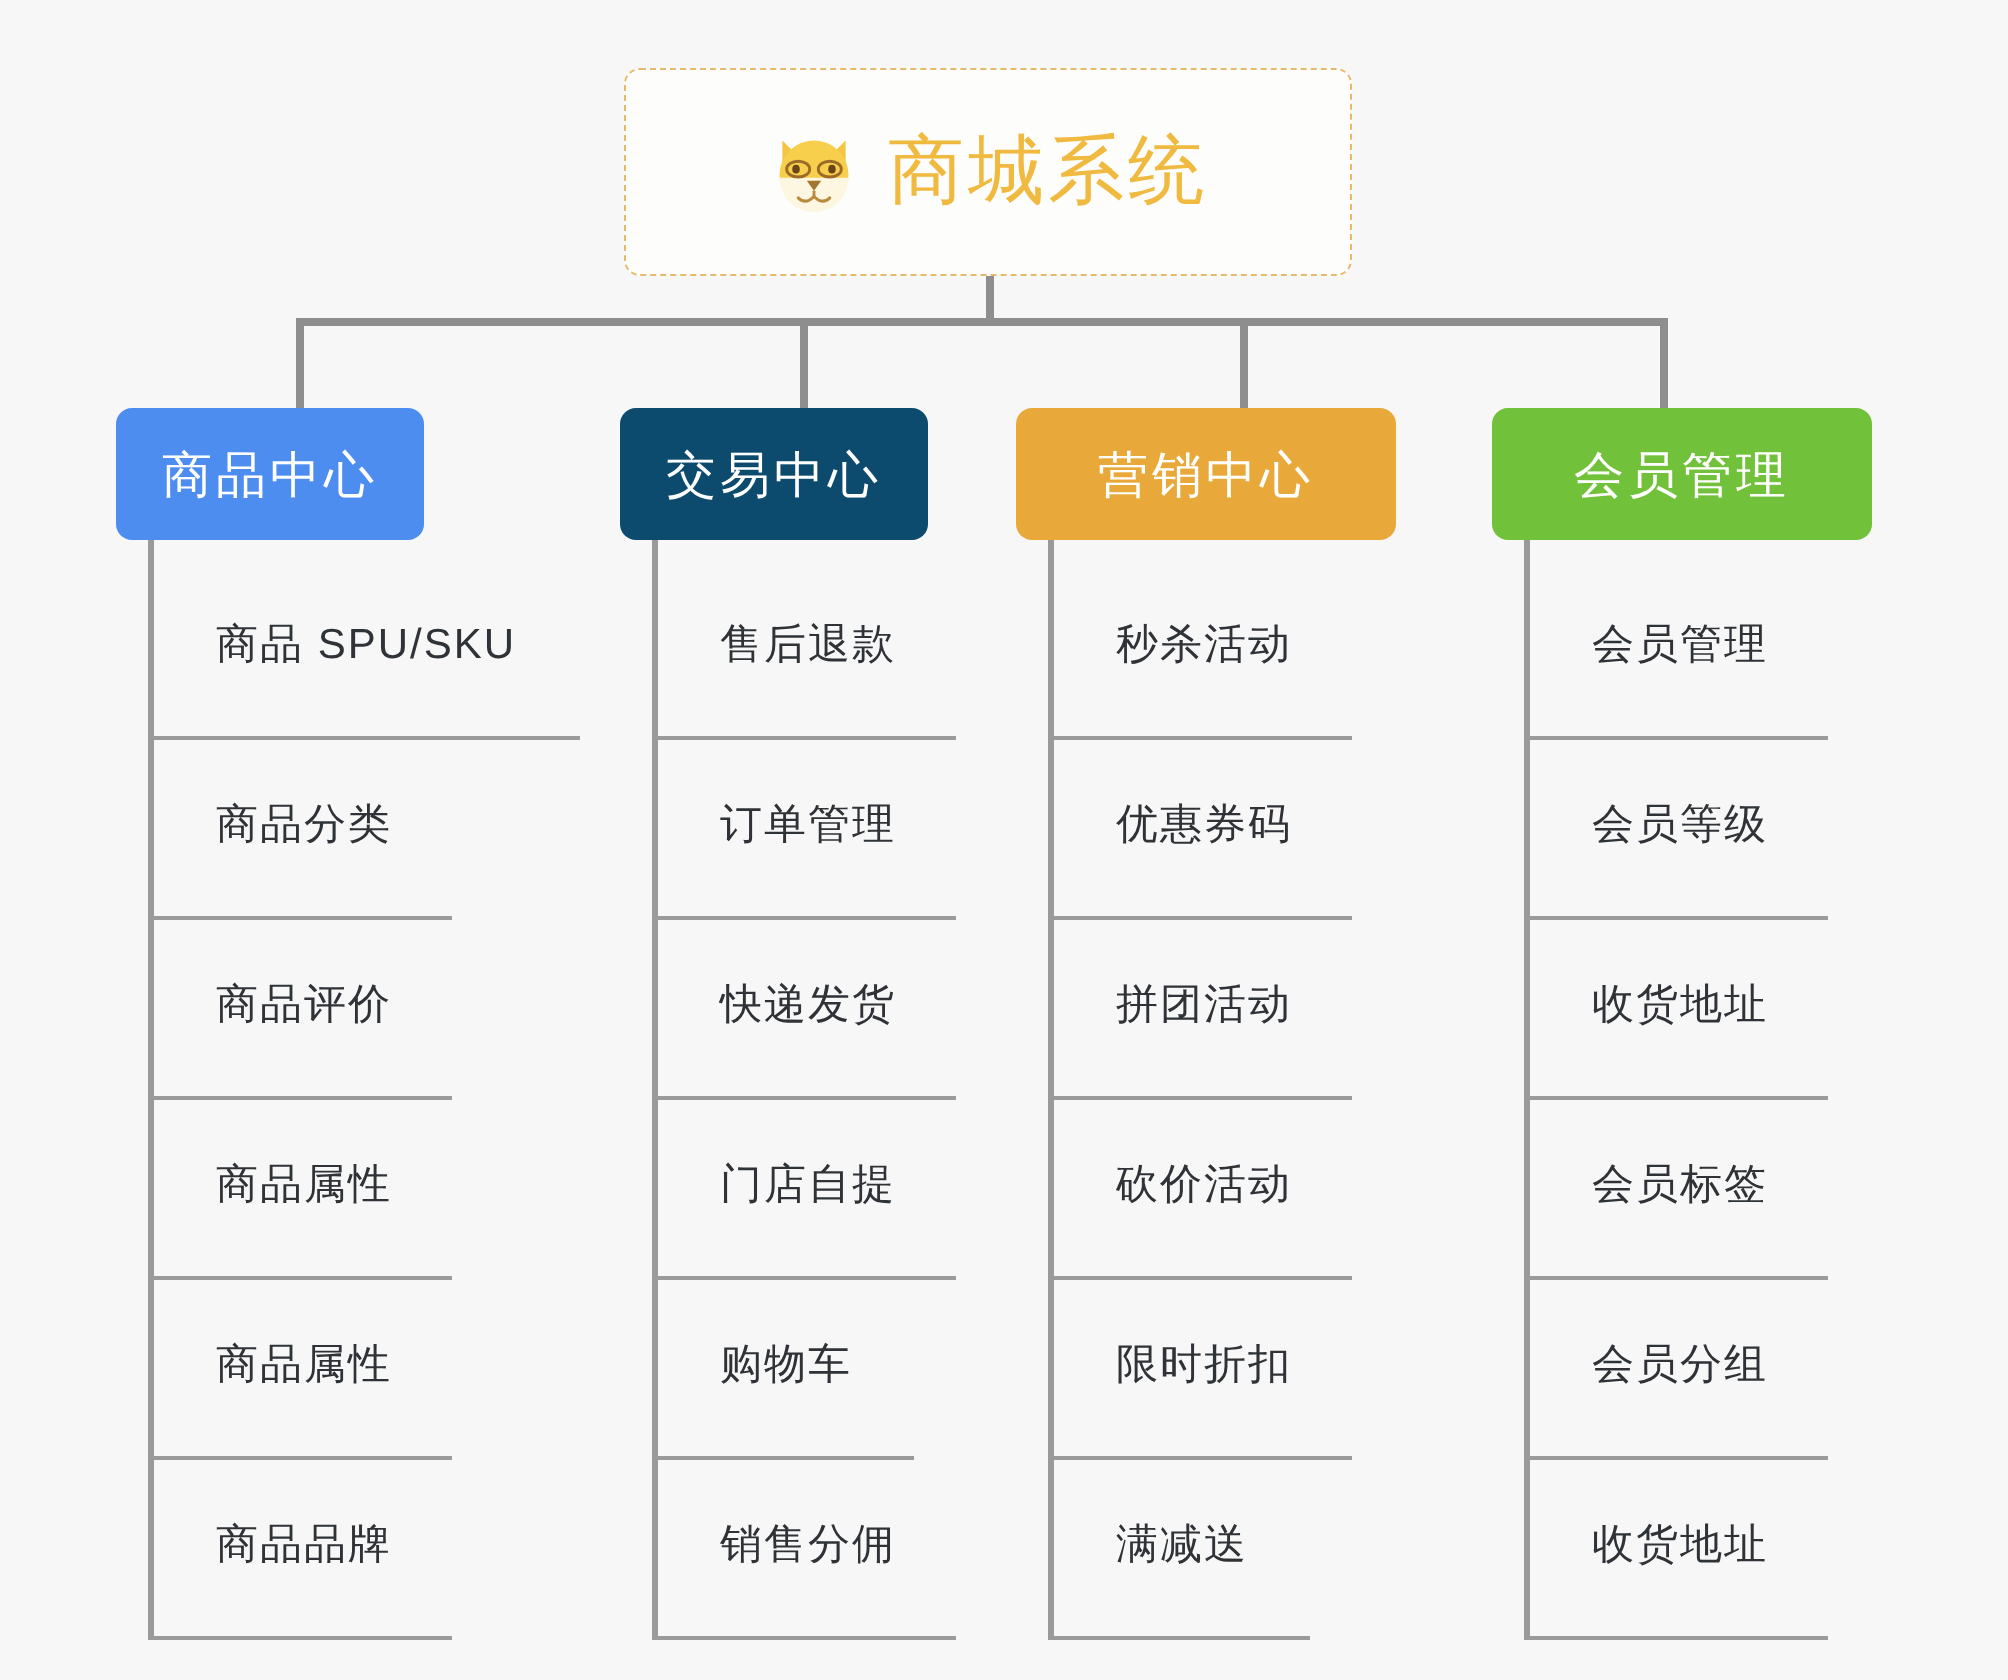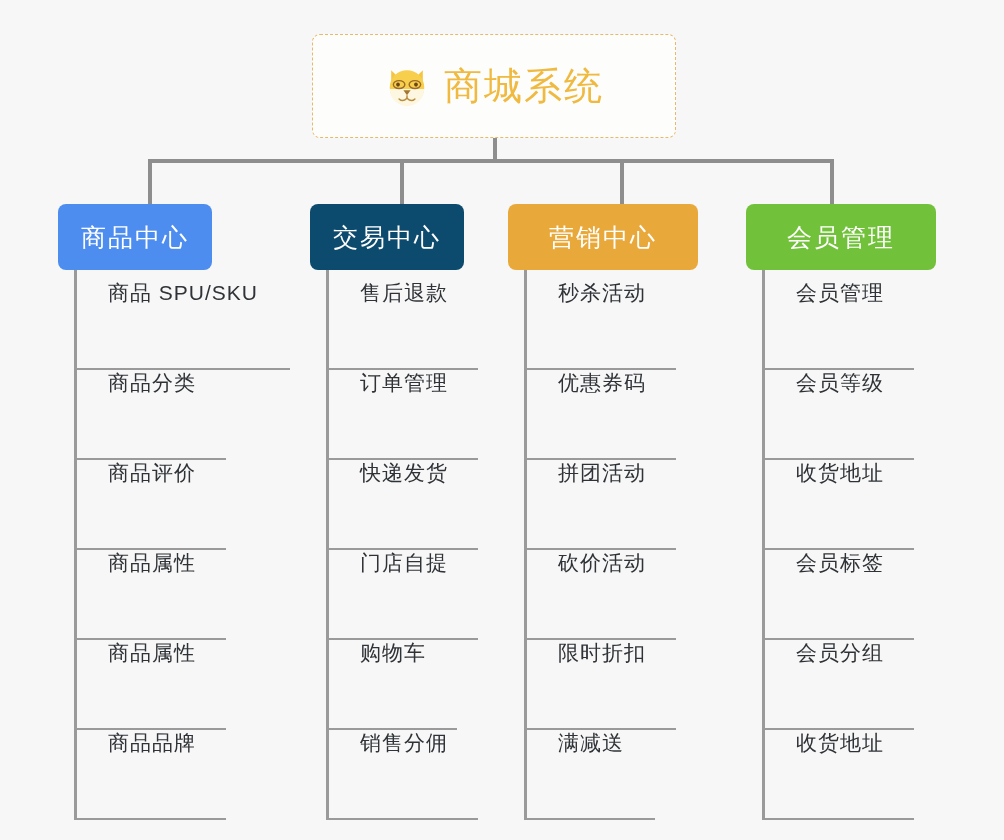--- a/index.html
+++ b/index.html
@@ -106,21 +106,21 @@
     top: 0;
     bottom: 0;
     width: 3px;
     background: #9a9a9a;
   }
   .leaf {
     position: relative;
     height: 90px;
     box-sizing: border-box;
     display: flex;
-    align-items: flex-start;
+    align-items: center;
     padding-left: 34px;
     padding-bottom: 5px;
   }
   .leaf-underline {
     position: absolute;
     left: 0;
     bottom: 0;
     height: 2px;
     background: #9a9a9a;
   }

